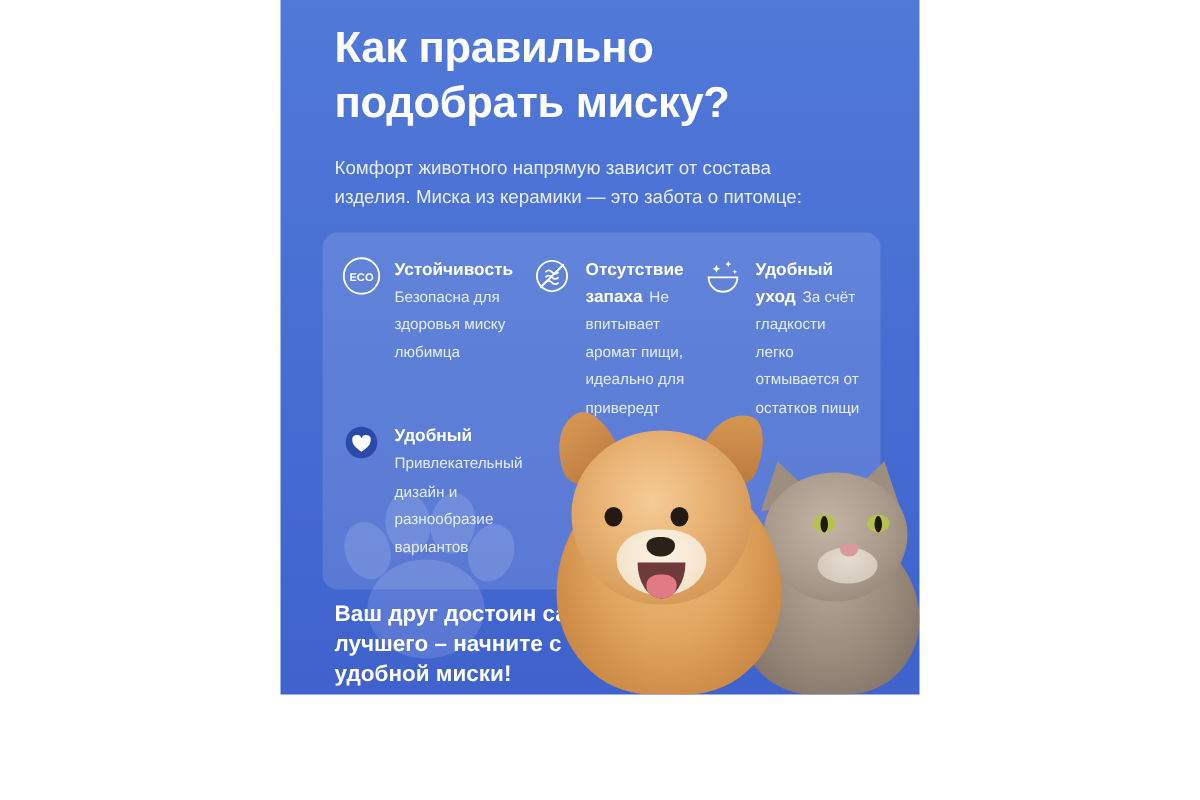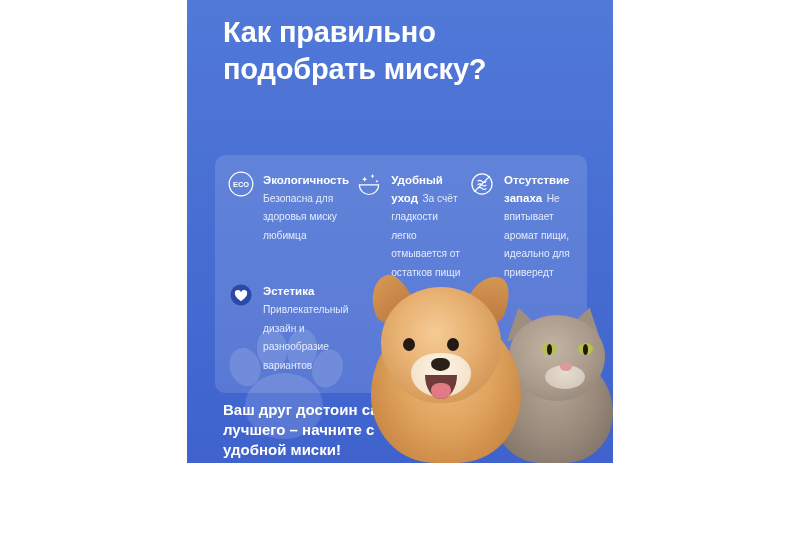--- a/index.html
+++ b/index.html
@@ -261,79 +261,80 @@
         <ellipse cx="50" cy="66" rx="26" ry="22" fill="#ffffff"></ellipse>
         <ellipse cx="24" cy="40" rx="10" ry="13" fill="#ffffff" transform="rotate(-18 24 40)"></ellipse>
         <ellipse cx="42" cy="28" rx="10" ry="13.5" fill="#ffffff" transform="rotate(-7 42 28)"></ellipse>
         <ellipse cx="62" cy="28" rx="10" ry="13.5" fill="#ffffff" transform="rotate(7 62 28)"></ellipse>
         <ellipse cx="79" cy="41" rx="10" ry="13" fill="#ffffff" transform="rotate(18 79 41)"></ellipse>
       </svg>
     </div>
 
     <div class="title">Как правильно подобрать миску?</div>
 
+    <div class="subtitle">Комфорт животного напрямую зависит от состава изделия. Миска из керамики — это забота о питомце:</div>
 
     <div class="card">
       <div class="grid">
 
         <div class="feature">
           <span class="fic">
             <svg viewBox="0 0 32 32" aria-hidden="true">
               <circle cx="16" cy="16" r="13.5" fill="none" stroke="#ffffff" stroke-width="1.4"></circle>
               <text x="16" y="19.5" text-anchor="middle" font-family="Liberation Sans, sans-serif" font-size="8.5" font-weight="bold" fill="#ffffff">ECO</text>
             </svg>
           </span>
           <span class="ftext">
-            <span class="fhead">Экологичность</span>
+            <span class="fhead">Устойчивость</span>
             <span class="fbody">Безопасна для здоровья миску любимца</span>
           </span>
         </div>
 
-
-        <div class="feature">
-          <span class="fic">
-            <svg viewBox="0 0 32 32" aria-hidden="true">
-              <path d="M5 17 h22 a11 11 0 0 1 -22 0 Z" fill="none" stroke="#ffffff" stroke-width="1.4"></path>
-              <path d="M11 7.5 l0.9 2.1 l2.1 0.9 l-2.1 0.9 l-0.9 2.1 l-0.9 -2.1 l-2.1 -0.9 l2.1 -0.9 Z" fill="#ffffff"></path>
-              <path d="M20 4.5 l0.7 1.7 l1.7 0.7 l-1.7 0.7 l-0.7 1.7 l-0.7 -1.7 l-1.7 -0.7 l1.7 -0.7 Z" fill="#ffffff"></path>
-              <path d="M25 11 l0.55 1.3 l1.3 0.55 l-1.3 0.55 l-0.55 1.3 l-0.55 -1.3 l-1.3 -0.55 l1.3 -0.55 Z" fill="#ffffff"></path>
-            </svg>
-          </span>
-          <span class="ftext">
-            <span class="fhead">Удобный уход</span>
-            <span class="fbody">За счёт гладкости легко отмывается от остатков пищи</span>
-          </span>
-        </div>
 
         <div class="feature">
           <span class="fic">
             <svg viewBox="0 0 32 32" aria-hidden="true">
               <circle cx="16" cy="16" r="11.5" fill="none" stroke="#ffffff" stroke-width="1.4"></circle>
               <path d="M11 13 q2.5 -2.5 5 0 t5 0" fill="none" stroke="#ffffff" stroke-width="1.3"></path>
               <path d="M11 17 q2.5 -2.5 5 0 t5 0" fill="none" stroke="#ffffff" stroke-width="1.3"></path>
               <path d="M11 21 q2.5 -2.5 5 0 t5 0" fill="none" stroke="#ffffff" stroke-width="1.3"></path>
               <line x1="7" y1="25" x2="25" y2="7" stroke="#ffffff" stroke-width="1.5"></line>
             </svg>
           </span>
           <span class="ftext">
             <span class="fhead">Отсутствие запаха</span>
             <span class="fbody">Не впитывает аромат пищи, идеально для привередт</span>
           </span>
         </div>
 
+        <div class="feature">
+          <span class="fic">
+            <svg viewBox="0 0 32 32" aria-hidden="true">
+              <path d="M5 17 h22 a11 11 0 0 1 -22 0 Z" fill="none" stroke="#ffffff" stroke-width="1.4"></path>
+              <path d="M11 7.5 l0.9 2.1 l2.1 0.9 l-2.1 0.9 l-0.9 2.1 l-0.9 -2.1 l-2.1 -0.9 l2.1 -0.9 Z" fill="#ffffff"></path>
+              <path d="M20 4.5 l0.7 1.7 l1.7 0.7 l-1.7 0.7 l-0.7 1.7 l-0.7 -1.7 l-1.7 -0.7 l1.7 -0.7 Z" fill="#ffffff"></path>
+              <path d="M25 11 l0.55 1.3 l1.3 0.55 l-1.3 0.55 l-0.55 1.3 l-0.55 -1.3 l-1.3 -0.55 l1.3 -0.55 Z" fill="#ffffff"></path>
+            </svg>
+          </span>
+          <span class="ftext">
+            <span class="fhead">Удобный уход</span>
+            <span class="fbody">За счёт гладкости легко отмывается от остатков пищи</span>
+          </span>
+        </div>
+
 
         <div class="feature">
           <span class="fic">
             <svg viewBox="0 0 32 32" aria-hidden="true">
               <circle cx="16" cy="16" r="12" fill="#2b49a8"></circle>
               <path d="M16 23 c-5 -3.4 -7 -6 -7 -8.6 a3.6 3.6 0 0 1 7 -1.6 a3.6 3.6 0 0 1 7 1.6 c0 2.6 -2 5.2 -7 8.6 Z" fill="#ffffff"></path>
             </svg>
           </span>
           <span class="ftext">
-            <span class="fhead">Эстетика</span>
+            <span class="fhead">Удобный</span>
             <span class="fbody">Привлекательный дизайн и разнообразие вариантов</span>
           </span>
         </div>
 
       </div>
     </div>
 
     <div class="cta">Ваш друг достоин самого лучшего – начните с удобной миски!</div>
 
     <div class="pets">

